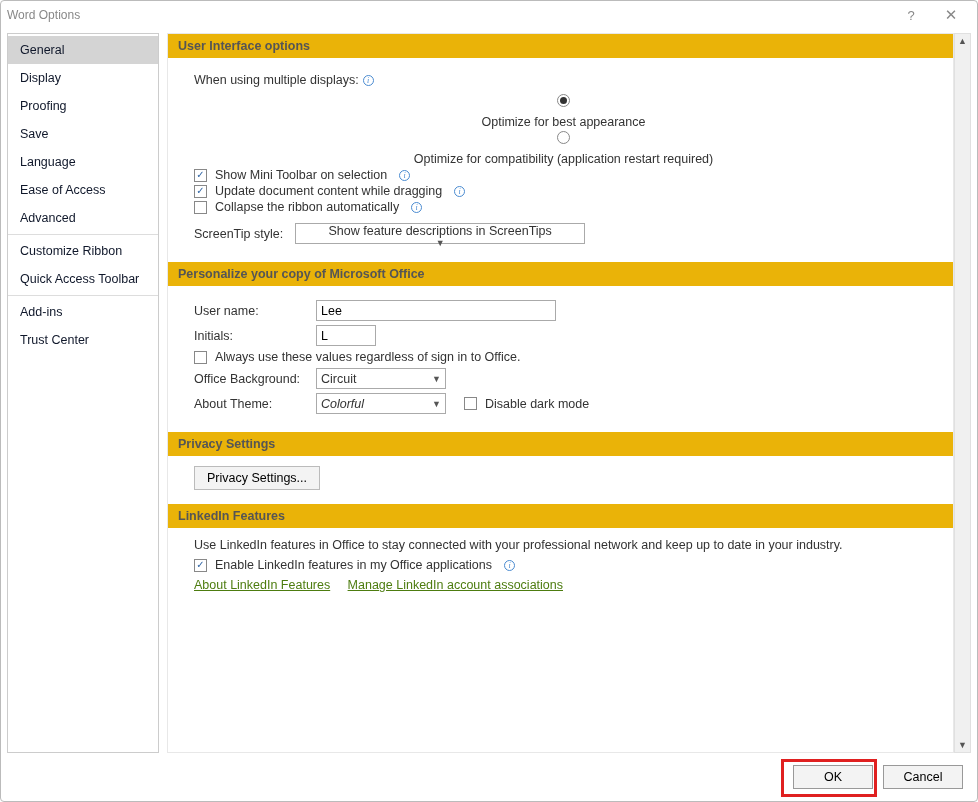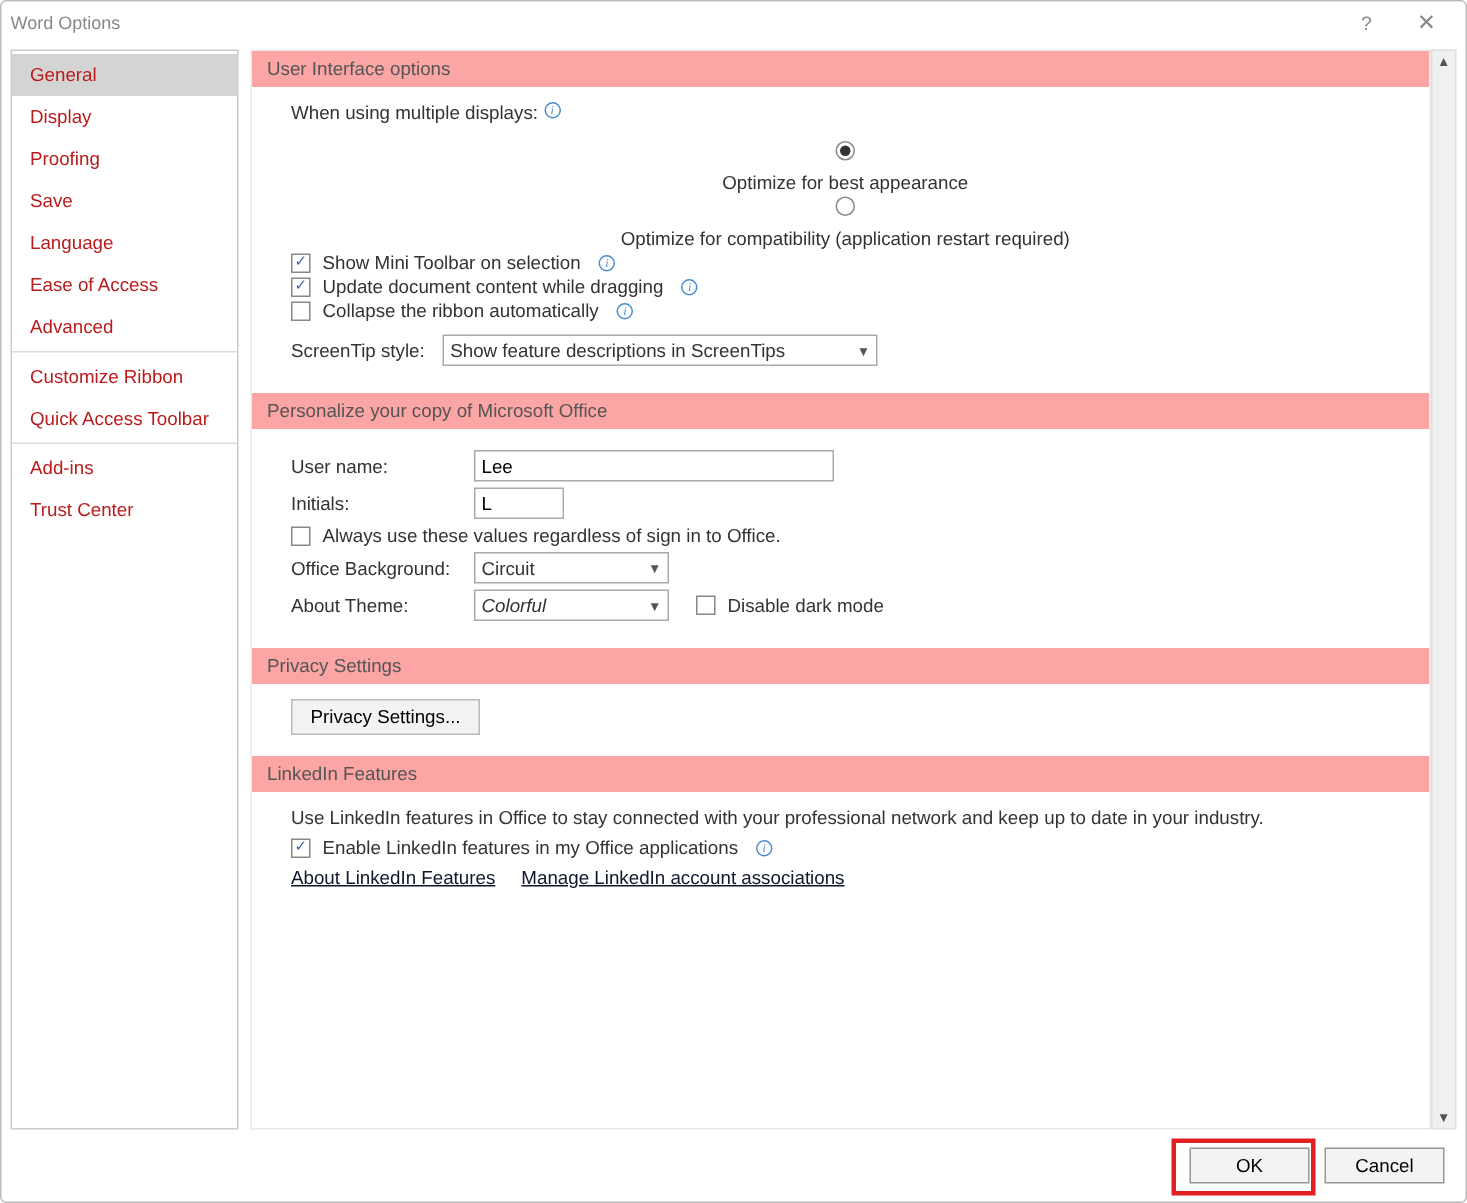--- a/index.html
+++ b/index.html
@@ -4,48 +4,48 @@
 <style>
 * { box-sizing: border-box; font-family: "Segoe UI", Tahoma, sans-serif; }
 body { margin: 0; background: #fff; }
 .window { width: 978px; height: 802px; border: 1px solid #bbb; border-radius: 4px; position: relative; display: flex; flex-direction: column; background: #fff; }
 .titlebar { height: 28px; display: flex; align-items: center; padding: 0 6px; color: #888; font-size: 12px; }
 .titlebar-spacer { flex: 1; }
 .titlebar-btn { width: 40px; text-align: center; color: #888; font-size: 13px; cursor: pointer; }
 .titlebar-btn.close { font-size: 15px; }
 .body { flex: 1; display: flex; overflow: hidden; }
 .sidebar { width: 152px; border: 1px solid #ccc; margin: 4px 0 4px 6px; padding-top: 2px; }
-.sidebar-item { padding: 7px 12px; font-size: 12.5px; color: #b91c1c; cursor: pointer; }
+.sidebar-item { padding: 7px 12px; font-size: 12.5px; color: #0f172a; cursor: pointer; }
 .sidebar-item.selected { background: #d4d4d4; }
 .sidebar-sep { border-top: 1px solid #ddd; margin: 2px 0; }
 .content-wrap { flex: 1; position: relative; margin: 4px 6px 4px 8px; display: flex; }
 .content { flex: 1; border: 1px solid #e8e8e8; overflow-y: auto; padding: 0 12px 12px 12px; position: relative; }
 .scroll-gutter { width: 17px; background: #f0f0f0; border: 1px solid #e0e0e0; display: flex; flex-direction: column; justify-content: space-between; align-items: center; font-size: 9px; color: #555; }
 .scroll-arrow { padding: 2px 0; cursor: pointer; }
 .page-header { display: flex; align-items: center; gap: 16px; padding: 14px 6px 18px 14px; }
 .page-header-icon { width: 24px; height: 24px; }
 .page-header h1 { font-size: 15.5px; font-weight: 400; color: #333; margin: 0; }
-.section-header { background: #fca5a5; padding: 5px 10px; font-size: 12.5px; font-weight: 400; color: #555; margin: 0 -12px; }
+.section-header { background: #eab308; padding: 5px 10px; font-size: 12.5px; font-weight: 700; color: #555; margin: 0 -12px; }
 .section-body { padding: 10px 8px 14px 14px; font-size: 12.5px; color: #333; }
-.row { display: flex; align-items: flex-start; min-height: 24px; }
+.row { display: flex; align-items: center; min-height: 24px; }
 .indent { margin-left: 20px; flex-direction: column; }
 .radio, .check { display: flex; align-items: center; gap: 8px; margin: 2px 0; }
 .radio-dot { width: 13px; height: 13px; border: 1px solid #888; border-radius: 50%; display: flex; align-items: center; justify-content: center; background: #fff; }
 .radio-dot.on::after { content: ""; width: 7px; height: 7px; background: #333; border-radius: 50%; }
 .check-box { width: 13px; height: 13px; border: 1px solid #888; background: #fff; display: flex; align-items: center; justify-content: center; font-size: 10px; color: #3367a6; line-height: 1; }
 .check-box.on::after { content: "✓"; }
 .info-icon { width: 11px; height: 11px; border: 1px solid #4a8bd1; border-radius: 50%; display: inline-flex; align-items: center; justify-content: center; font-size: 8px; color: #4a8bd1; margin-left: 4px; font-style: italic; font-family: Georgia, serif; }
 .info-icon::after { content: "i"; }
 .label-col { width: 110px; }
 .form-row { display: flex; align-items: center; gap: 12px; margin: 4px 0; }
 input[type=text] { border: 1px solid #aaa; font-size: 12.5px; padding: 2px 4px; height: 21px; }
 .select { border: 1px solid #aaa; background: #fff; height: 21px; display: flex; align-items: center; justify-content: space-between; padding: 0 4px; font-size: 12.5px; cursor: pointer; }
 .select .caret { font-size: 9px; color: #555; }
 .btn { background: #f3f3f3; border: 1px solid #bbb; padding: 4px 12px; font-size: 12.5px; cursor: pointer; }
-.link { color: #0f172a; text-decoration: underline; cursor: pointer; }
+.link { color: #4d7c0f; text-decoration: underline; cursor: pointer; }
 .footer { padding: 8px 14px 12px 0; display: flex; justify-content: flex-end; gap: 10px; }
 .footer-btn { width: 80px; height: 24px; border: 1px solid #999; background: #f3f3f3; font-size: 12.5px; cursor: pointer; }
 .ok-highlight { position: absolute; border: 3px solid #e02020; width: 96px; height: 38px; right: 100px; bottom: 4px; pointer-events: none; }
 </style>
 </head>
 <body>
 
 <div class="window">
   <div class="titlebar">
     <span>Word Options</span>
@@ -99,21 +99,21 @@
             <span>Update document content while dragging</span>
             <span class="info-icon"></span>
           </div>
           <div class="check">
             <span class="check-box"></span>
             <span>Collapse the ribbon automatically</span>
             <span class="info-icon"></span>
           </div>
           <div class="form-row" style="margin-top:9px;">
             <span>ScreenTip style:</span>
-            <div class="select" style="width:290px;">
+            <div class="select" style="width:290px;flex-direction:column;">
               <span>Show feature descriptions in ScreenTips</span>
               <span class="caret">▼</span>
             </div>
           </div>
         </div>
 
         <div class="section-header">Personalize your copy of Microsoft Office</div>
         <div class="section-body">
           <div class="form-row">
             <span class="label-col">User name:</span>

